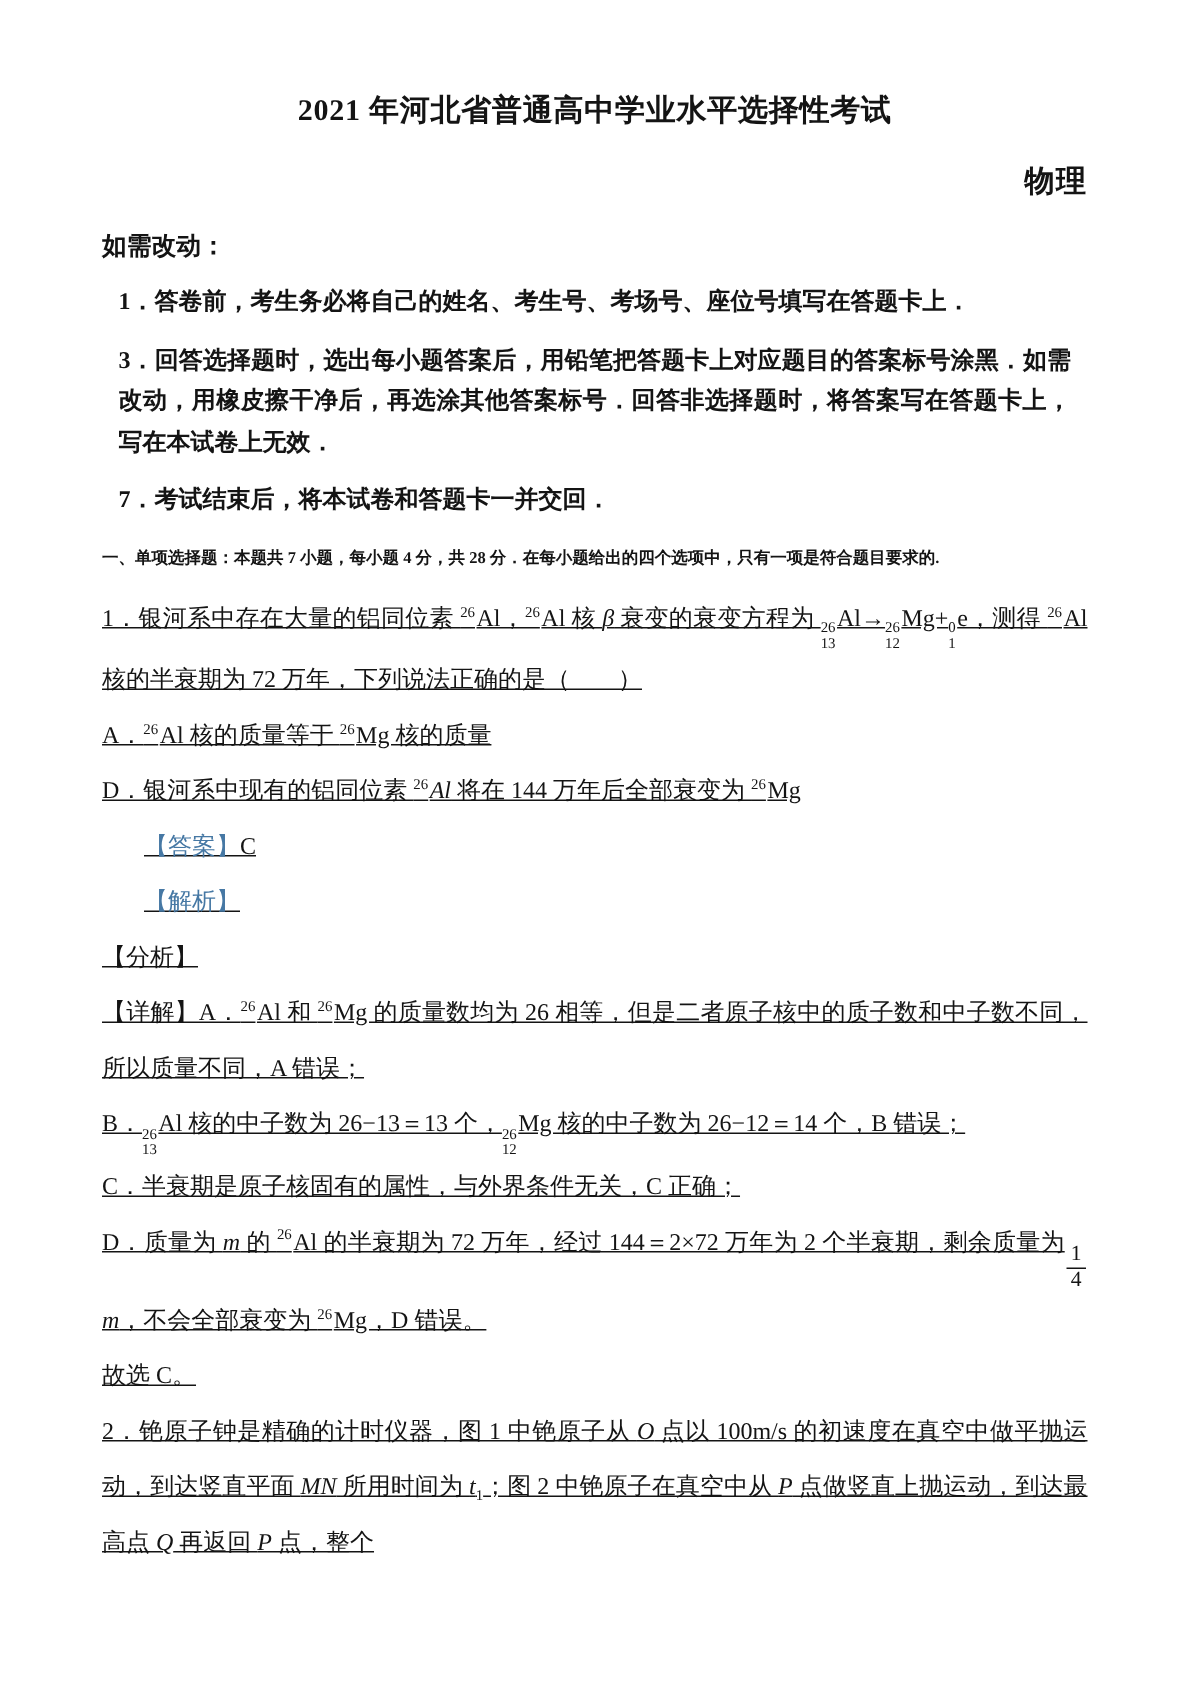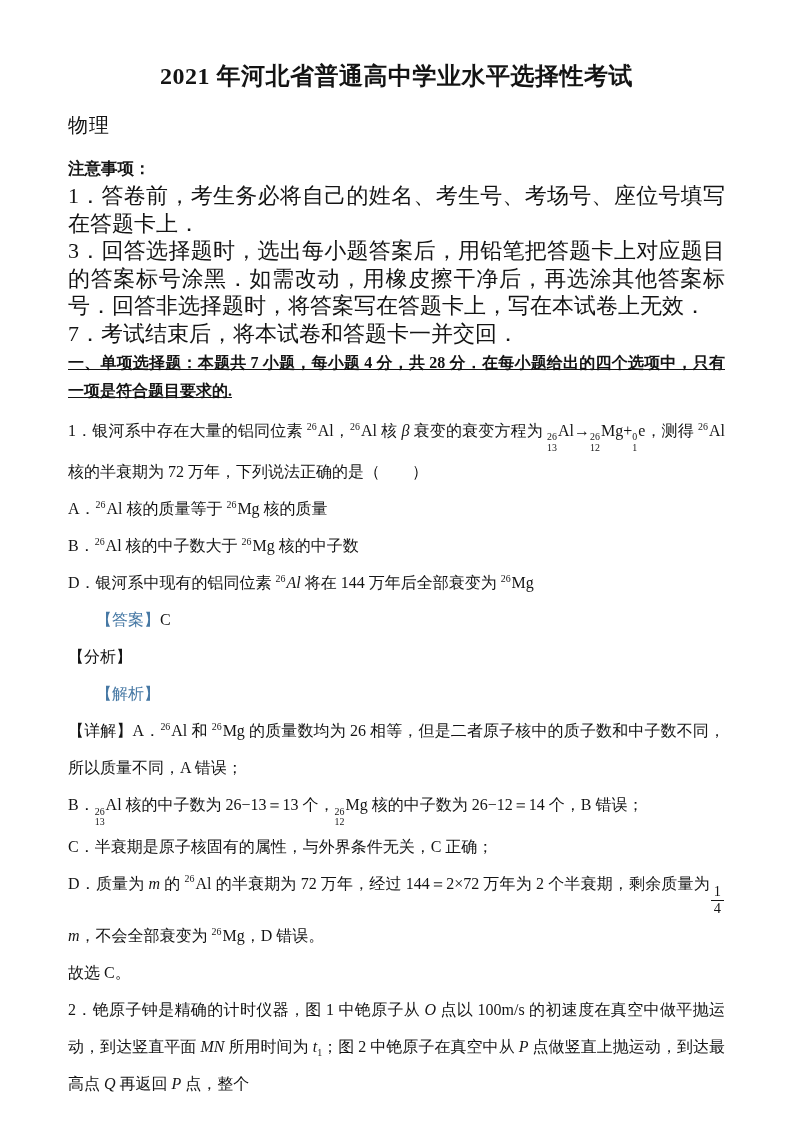--- a/index.html
+++ b/index.html
@@ -8,42 +8,42 @@
   body {
     width: 793px; height: 1122px;
     background: #ffffff;
     color: #141414;
     font-family: "Liberation Serif", "DejaVu Serif", serif;
     overflow: hidden;
   }
   .page { padding: 60px 68px 0 68px; }
 
   .exam-title {
-    font-size: 24px; font-weight: bold; text-align: center;
+    font-size: 20px; font-weight: bold; text-align: center;
     margin: 0 0 20px 0; letter-spacing: 0.5px;
   }
   .subject-title {
-    font-size: 20px; font-weight: normal; text-align: left;
+    font-size: 20px; font-weight: bold; text-align: right;
     margin: 0 0 16px 0; letter-spacing: 1px;
   }
 
   .notice-head {
     font-size: 16.5px; font-weight: bold; line-height: 27px; margin: 0;
   }
   .notice-item {
-    font-size: 22px; font-weight: normal; line-height: 27.5px;
-    margin: 0; text-align: justify;
+    font-size: 16px; font-weight: bold; line-height: 27.5px;
+    margin: 11px; text-align: justify;
   }
   .section-head {
-    font-size: 16px; font-weight: bold; line-height: 27.5px;
-    margin: 2px 0 0 0; text-align: justify; text-decoration: underline;
+    font-size: 11px; font-weight: bold; line-height: 27.5px;
+    margin: 2px 0 0 0; text-align: justify;
   }
 
   .q {
-    font-size: 16px; line-height: 37px; margin: 0; text-align: justify;
+    font-size: 16px; line-height: 37px; margin: 0; text-align: justify; text-decoration: underline;
   }
   .q.first { margin-top: 8px; }
 
   .blue { color: var(--label-blue); margin-left: 28px; }
 
   i.var { font-style: italic; font-family: "Liberation Serif", "DejaVu Serif", serif; }
 
   sup.sp { font-size: 0.62em; vertical-align: super; line-height: 0; margin-right: 1px; }
 
   .supsub {
@@ -64,47 +64,46 @@
   .frac .fr-bot { display: block; }
 </style>
 </head>
 <body>
 
 <div class="page">
 
   <h1 class="exam-title">2021 年河北省普通高中学业水平选择性考试</h1>
   <h2 class="subject-title">物理</h2>
 
-  <p class="notice-head">注意事项：</p>
+  <p class="notice-head">如需改动：</p>
   <p class="notice-item">1．答卷前，考生务必将自己的姓名、考生号、考场号、座位号填写在答题卡上．</p>
   <p class="notice-item">3．回答选择题时，选出每小题答案后，用铅笔把答题卡上对应题目的答案标号涂黑．如需改动，用橡皮擦干净后，再选涂其他答案标号．回答非选择题时，将答案写在答题卡上，写在本试卷上无效．</p>
   <p class="notice-item">7．考试结束后，将本试卷和答题卡一并交回．</p>
 
   <p class="section-head">一、单项选择题：本题共 7 小题，每小题 4 分，共 28 分．在每小题给出的四个选项中，只有一项是符合题目要求的.</p>
 
   <p class="q first">1．银河系中存在大量的铝同位素 <sup class="sp">26</sup>Al，<sup class="sp">26</sup>Al 核 <i class="var">β</i> 衰变的衰变方程为 <span class="supsub">
         <span class="ss-top">26</span>
         <span class="ss-bot">13</span>
       </span>Al→<span class="supsub">
         <span class="ss-top">26</span>
         <span class="ss-bot">12</span>
       </span>Mg+<span class="supsub">
         <span class="ss-top">0</span>
         <span class="ss-bot">1</span>
       </span>e，测得 <sup class="sp">26</sup>Al 核的半衰期为 72 万年，下列说法正确的是（　　）</p>
 
   <p class="q">A．<sup class="sp">26</sup>Al 核的质量等于 <sup class="sp">26</sup>Mg 核的质量</p>
-  <p class="q">B．<sup class="sp">26</sup>Al 核的中子数大于 <sup class="sp">26</sup>Mg 核的中子数</p>
   <p class="q">D．银河系中现有的铝同位素 <sup class="sp">26</sup><i class="var">Al</i> 将在 144 万年后全部衰变为 <sup class="sp">26</sup>Mg</p>
 
   <p class="q"><span class="blue">【答案】</span><span>C</span></p>
 
+  <p class="q"><span class="blue">【解析】</span></p>
+
   <p class="q">【分析】</p>
-
-  <p class="q"><span class="blue">【解析】</span></p>
 
   <p class="q">【详解】A．<sup class="sp">26</sup>Al 和 <sup class="sp">26</sup>Mg 的质量数均为 26 相等，但是二者原子核中的质子数和中子数不同，所以质量不同，A 错误；</p>
   <p class="q">B．<span class="supsub">
         <span class="ss-top">26</span>
         <span class="ss-bot">13</span>
       </span>Al 核的中子数为 26−13＝13 个，<span class="supsub">
         <span class="ss-top">26</span>
         <span class="ss-bot">12</span>
       </span>Mg 核的中子数为 26−12＝14 个，B 错误；</p>
   <p class="q">C．半衰期是原子核固有的属性，与外界条件无关，C 正确；</p>

